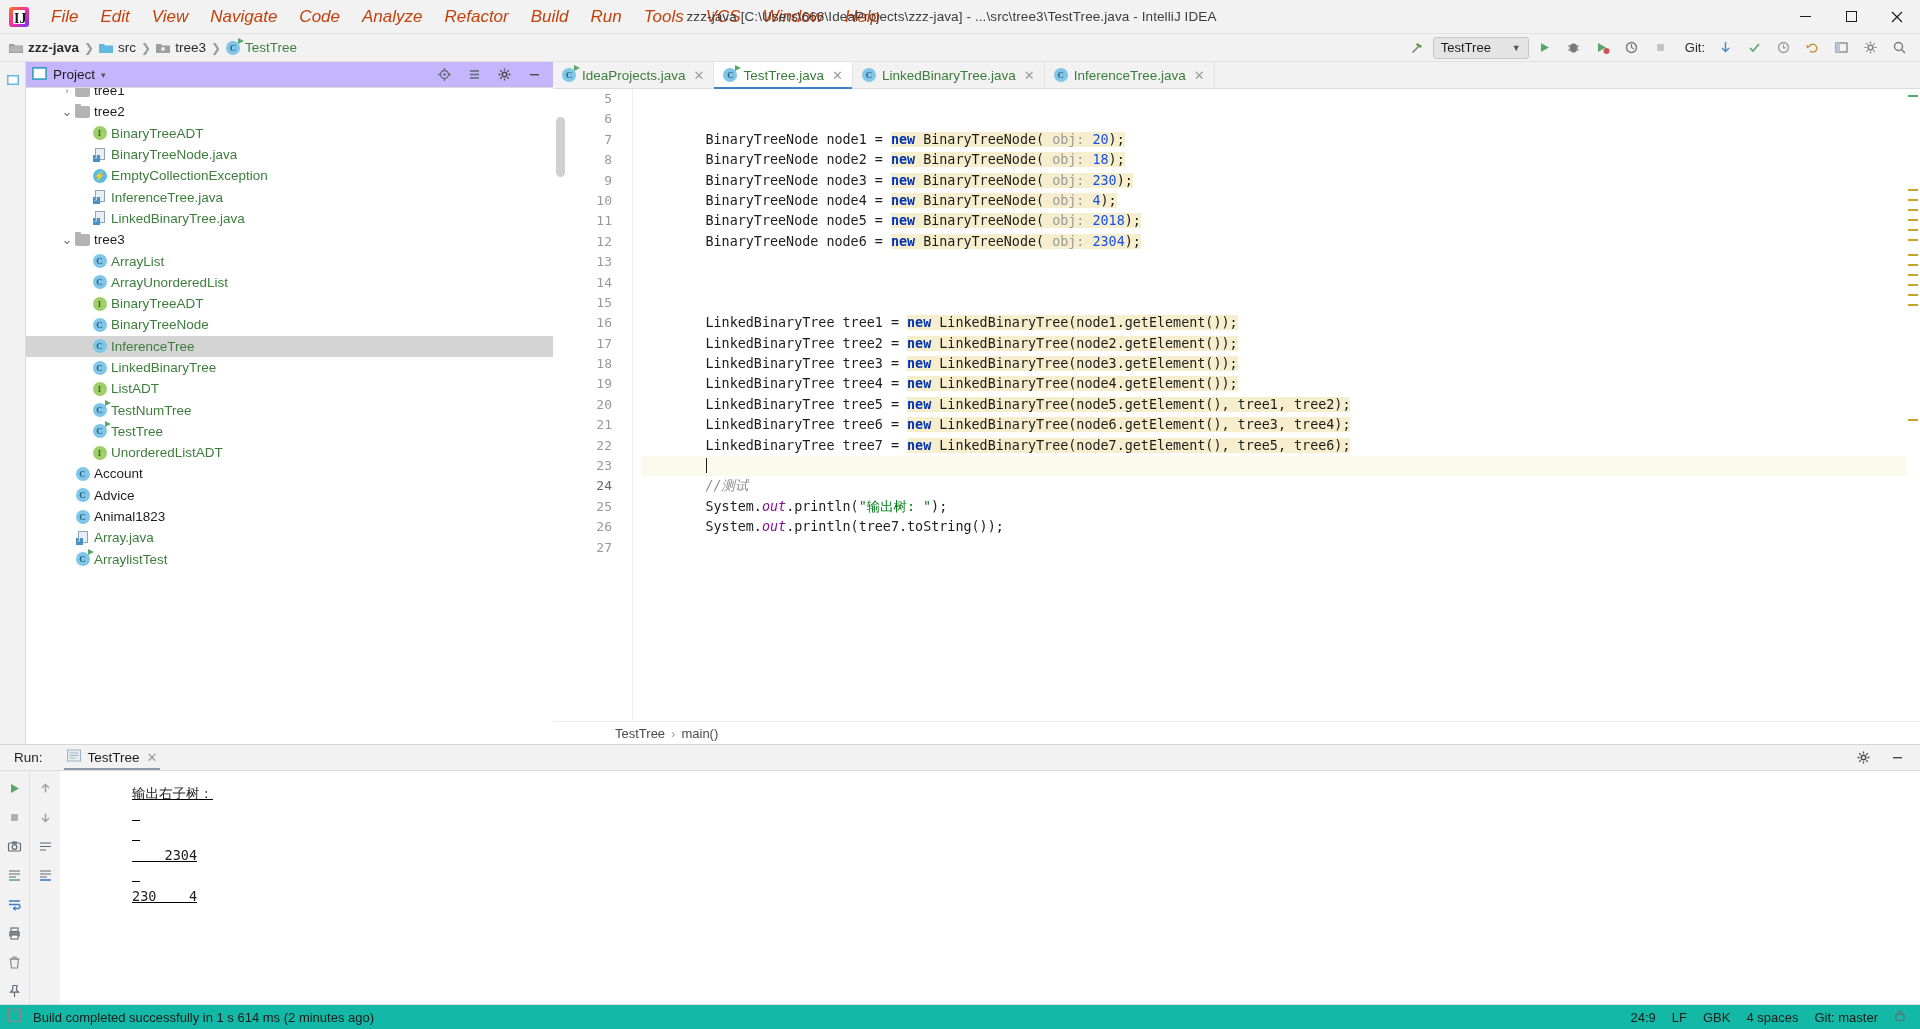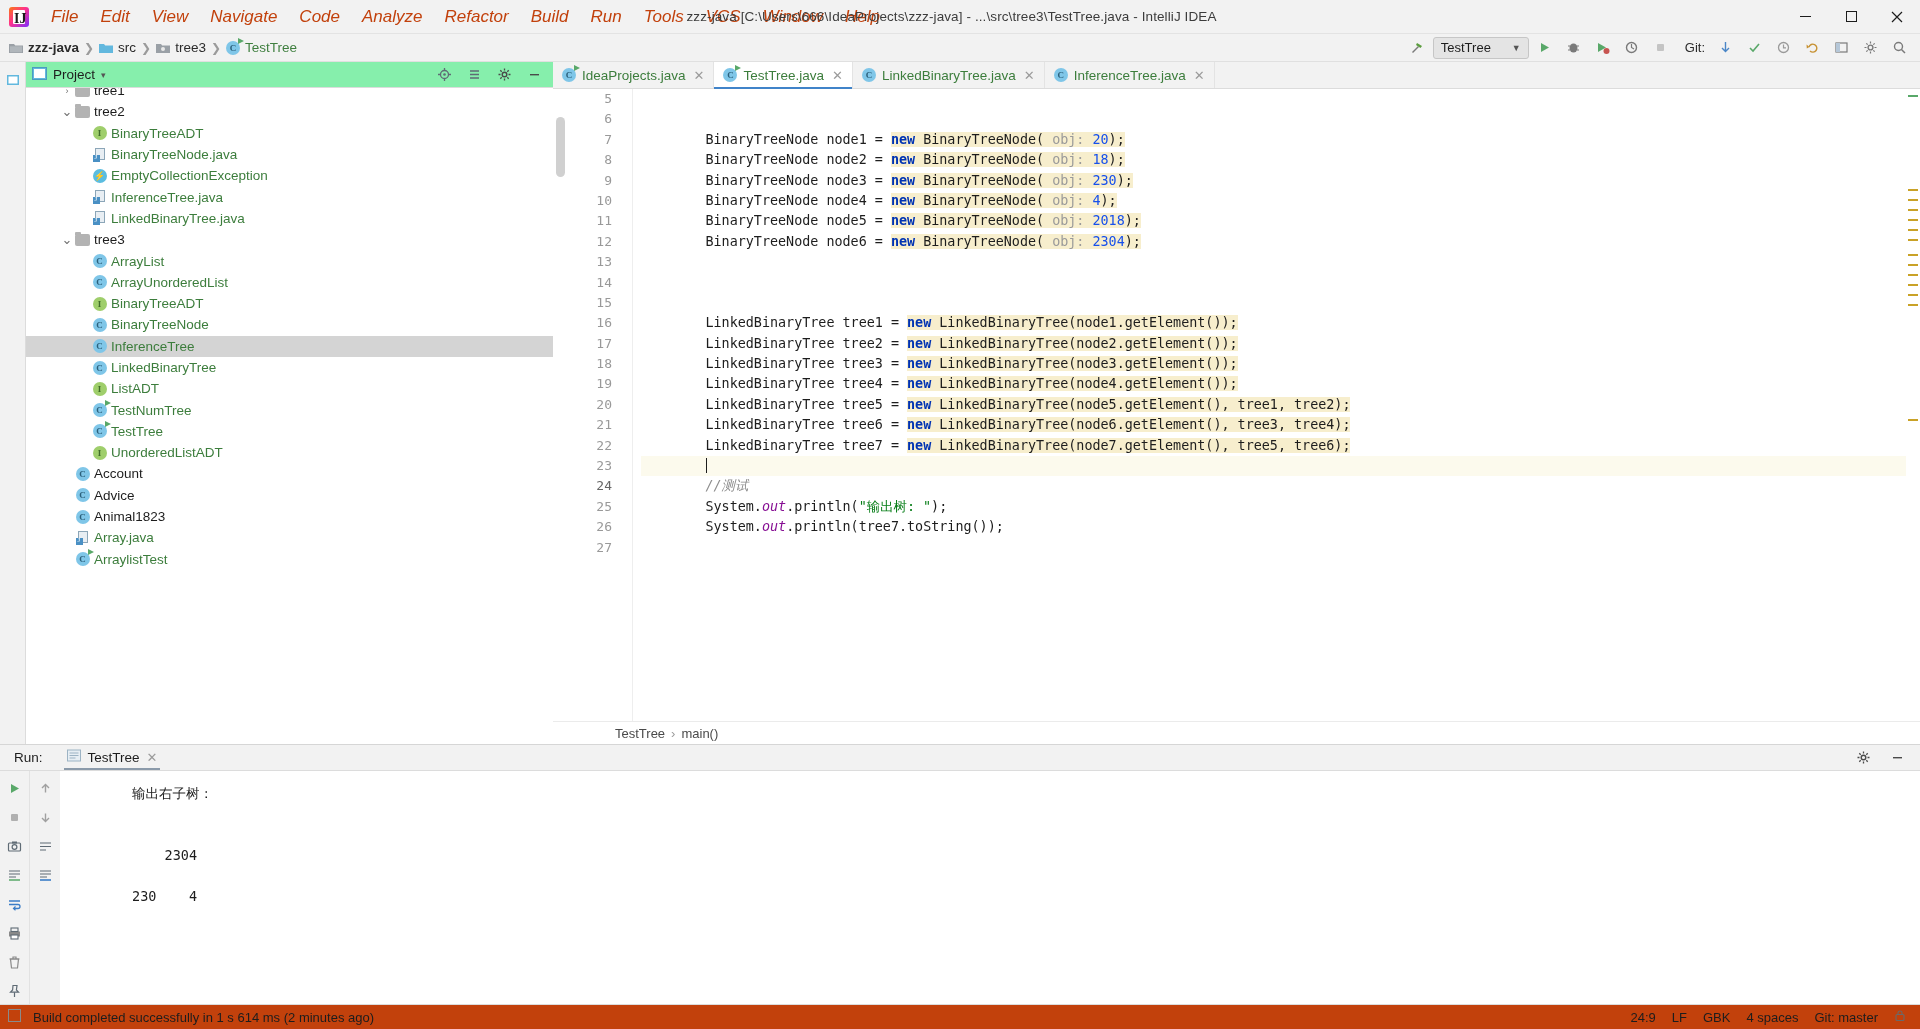--- a/index.html
+++ b/index.html
@@ -65,21 +65,21 @@
   
   .leftstrip {
     width: 26px; background: #f2f2f2; border-right: 1px solid #dcdcdc;
     display: flex; flex-direction: column; align-items: center; padding-top: 6px;
     flex: 0 0 26px;
   }
 
   
   .project-panel { width: 527px; display: flex; flex-direction: column; background: #fff; flex: 0 0 527px; min-height:0;}
   .pp-header {
-    height: 26px; background: #86efac; display:flex; align-items:center;
+    height: 26px; background: #c4b5fd; display:flex; align-items:center;
     padding: 0 6px; border-bottom: 1px solid #dcdcdc; flex: 0 0 26px;
   }
   .pp-title { font-size: 13.5px; color: #1d1d1d; margin-left: 6px; }
   .pp-actions { margin-left: auto; display: flex; align-items: center; gap: 4px; }
   .tree { flex: 1 1 auto; overflow: hidden; background: #fff; padding-top: 2px; position: relative;}
   .trow {
     height: 21.3px; display: flex; align-items: center; font-size: 13.5px;
     color: #1d1d1d; white-space: nowrap; padding-right: 4px;
   }
   .trow.sel { background: #d4d4d4; }
@@ -163,32 +163,32 @@
   .runpanel { height: 260px; display:flex; flex-direction:column; background:#fff; flex: 0 0 260px; border-top:1px solid #d6d6d6;}
   .run-header {
     height: 26px; background:#f2f2f2; display:flex; align-items:center; padding-left: 6px;
     border-bottom:1px solid #dcdcdc; flex:0 0 26px;
   }
   .run-label { font-size: 13.5px; color:#1d1d1d; margin-right: 18px; margin-left: 8px; }
   .run-tab { display:flex; align-items:center; gap:7px; font-size:13.5px; color:#1d1d1d;
              position:relative; padding: 3px 6px 4px 6px;}
   .run-tab::after{content:""; position:absolute; left:3px; right:3px; bottom:-1px; height:2px; background:#8b9aaa;}
   .run-hdr-right { margin-left:auto; display:flex; align-items:center; gap:8px; padding-right:10px;}
-  .run-body { flex:1 1 auto; display:flex; min-height:0; }
+  .run-body { flex:1 1 auto; display:flex; min-height:0;text-decoration:underline; }
   .run-strip { width:30px; flex:0 0 30px; background:#f2f2f2; display:flex; flex-direction:column;
                align-items:center; padding-top:5px; gap: 5px; border-right:1px solid #e2e2e2;}
   .run-strip2 { width:30px; flex:0 0 30px; background:#f2f2f2; display:flex; flex-direction:column;
                align-items:center; padding-top:5px; gap: 5px;}
   .console { flex:1 1 auto; background:#fff; font-family:"DejaVu Sans Mono", monospace;
              font-size:13.5px; color:#1d1d1d; padding: 12px 0 0 72px; overflow:hidden; line-height: 20.5px;}
   .cline { white-space: pre; height: 20.5px; }
 
   
   .statusbar {
-    height: 25px; background:#c2410c; display:flex; align-items:center;
+    height: 25px; background:#14b8a6; display:flex; align-items:center;
     border-top:1px solid #dcdcdc; font-size:13px; color:#1d1d1d; flex:0 0 25px; padding: 0 8px;
   }
   .status-msg { margin-left: 12px; }
   .status-right { margin-left:auto; display:flex; align-items:center; gap: 16px; padding-right: 6px;}
   .sb-item { white-space: nowrap; }
   svg { pointer-events: none; }
 </style>
 </head>
 <body>
 

